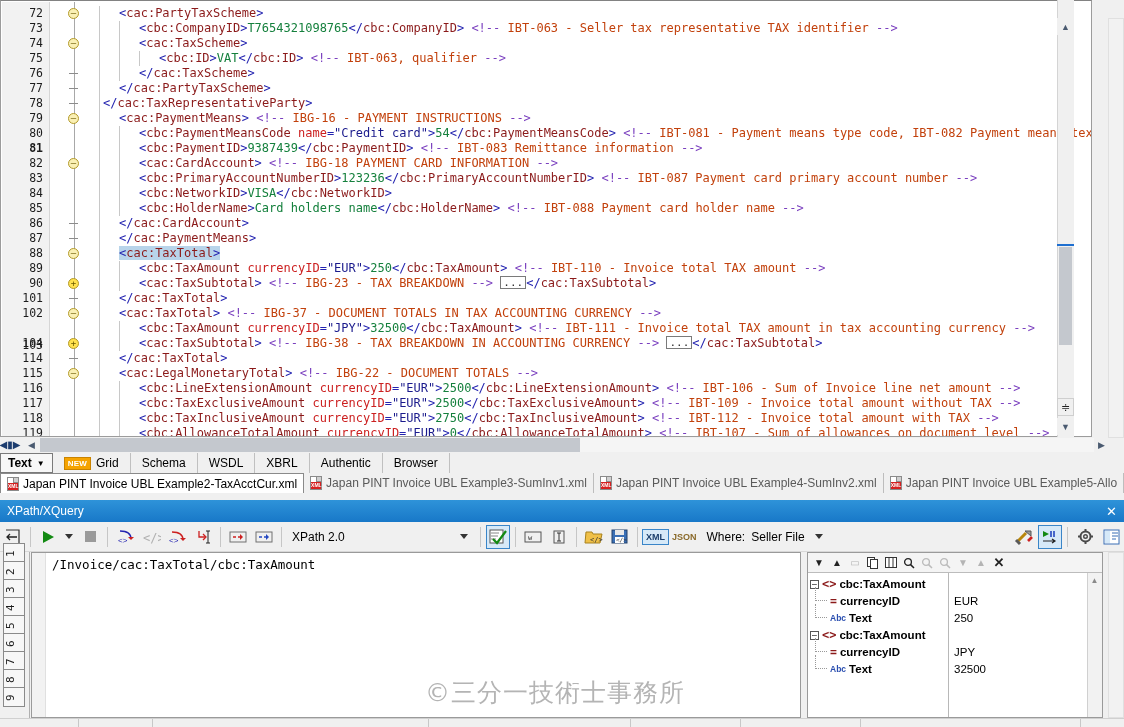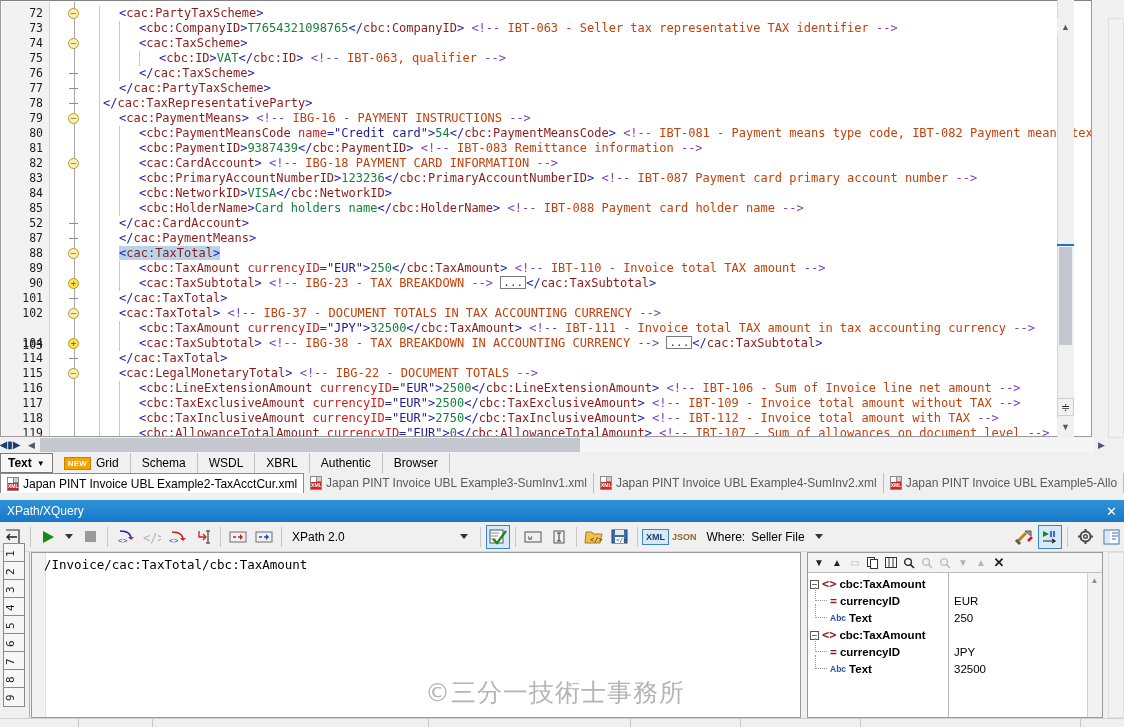--- a/index.html
+++ b/index.html
@@ -244,21 +244,21 @@
   }
   .expr-box {
     position:absolute; left:31px; top:552px; width:770px; height:166px;
     background:#fff; border:1px solid #9a9a9a; overflow:hidden;
   }
   .expr-gut {
     position:absolute; left:0; top:0; width:14px; height:100%;
     background:#f2f2f2; border-right:1px solid #e0e0e0;
   }
   .expr-text {
-    position:absolute; left:12px; top:4px;
+    position:absolute; left:20px; top:4px;
     font-family:"DejaVu Sans Mono", monospace; font-size:12.5px; color:#000;
     white-space:pre;
   }
   .watermark {
     position:absolute; left:425px; top:676px; font-size:25px; color:#b4b4b4;
     font-family:"DejaVu Sans", sans-serif; letter-spacing:1px;
     white-space:nowrap; pointer-events:none;
   }
 
   
@@ -333,26 +333,26 @@
       <div class="gutter-num" id="gutter-num">
           <div class="ln" style="top: 4px;">72</div>
           <div class="ln" style="top: 19px;">73</div>
           <div class="ln" style="top: 34px;">74</div>
           <div class="ln" style="top: 49px;">75</div>
           <div class="ln" style="top: 64px;">76</div>
           <div class="ln" style="top: 79px;">77</div>
           <div class="ln" style="top: 94px;">78</div>
           <div class="ln" style="top: 109px;">79</div>
           <div class="ln" style="top: 124px;">80</div>
-          <div class="ln" style="top: 139px;">81</div>
+          <div class="ln" style="top: 139px; font-weight: bold;">81</div>
           <div class="ln" style="top: 154px;">82</div>
           <div class="ln" style="top: 169px;">83</div>
           <div class="ln" style="top: 184px;">84</div>
           <div class="ln" style="top: 199px;">85</div>
-          <div class="ln" style="top: 214px;">52</div>
+          <div class="ln" style="top: 214px;">86</div>
           <div class="ln" style="top: 229px;">87</div>
           <div class="ln" style="top: 244px;">88</div>
           <div class="ln" style="top: 259px;">89</div>
           <div class="ln" style="top: 274px;">90</div>
           <div class="ln" style="top: 289px;">101</div>
           <div class="ln" style="top: 304px;">102</div>
           <div class="ln" style="top: 336px; margin-left: 8px;">103</div>
           <div class="ln" style="top: 334px;">104</div>
           <div class="ln" style="top: 349px;">114</div>
           <div class="ln" style="top: 364px;">115</div>

